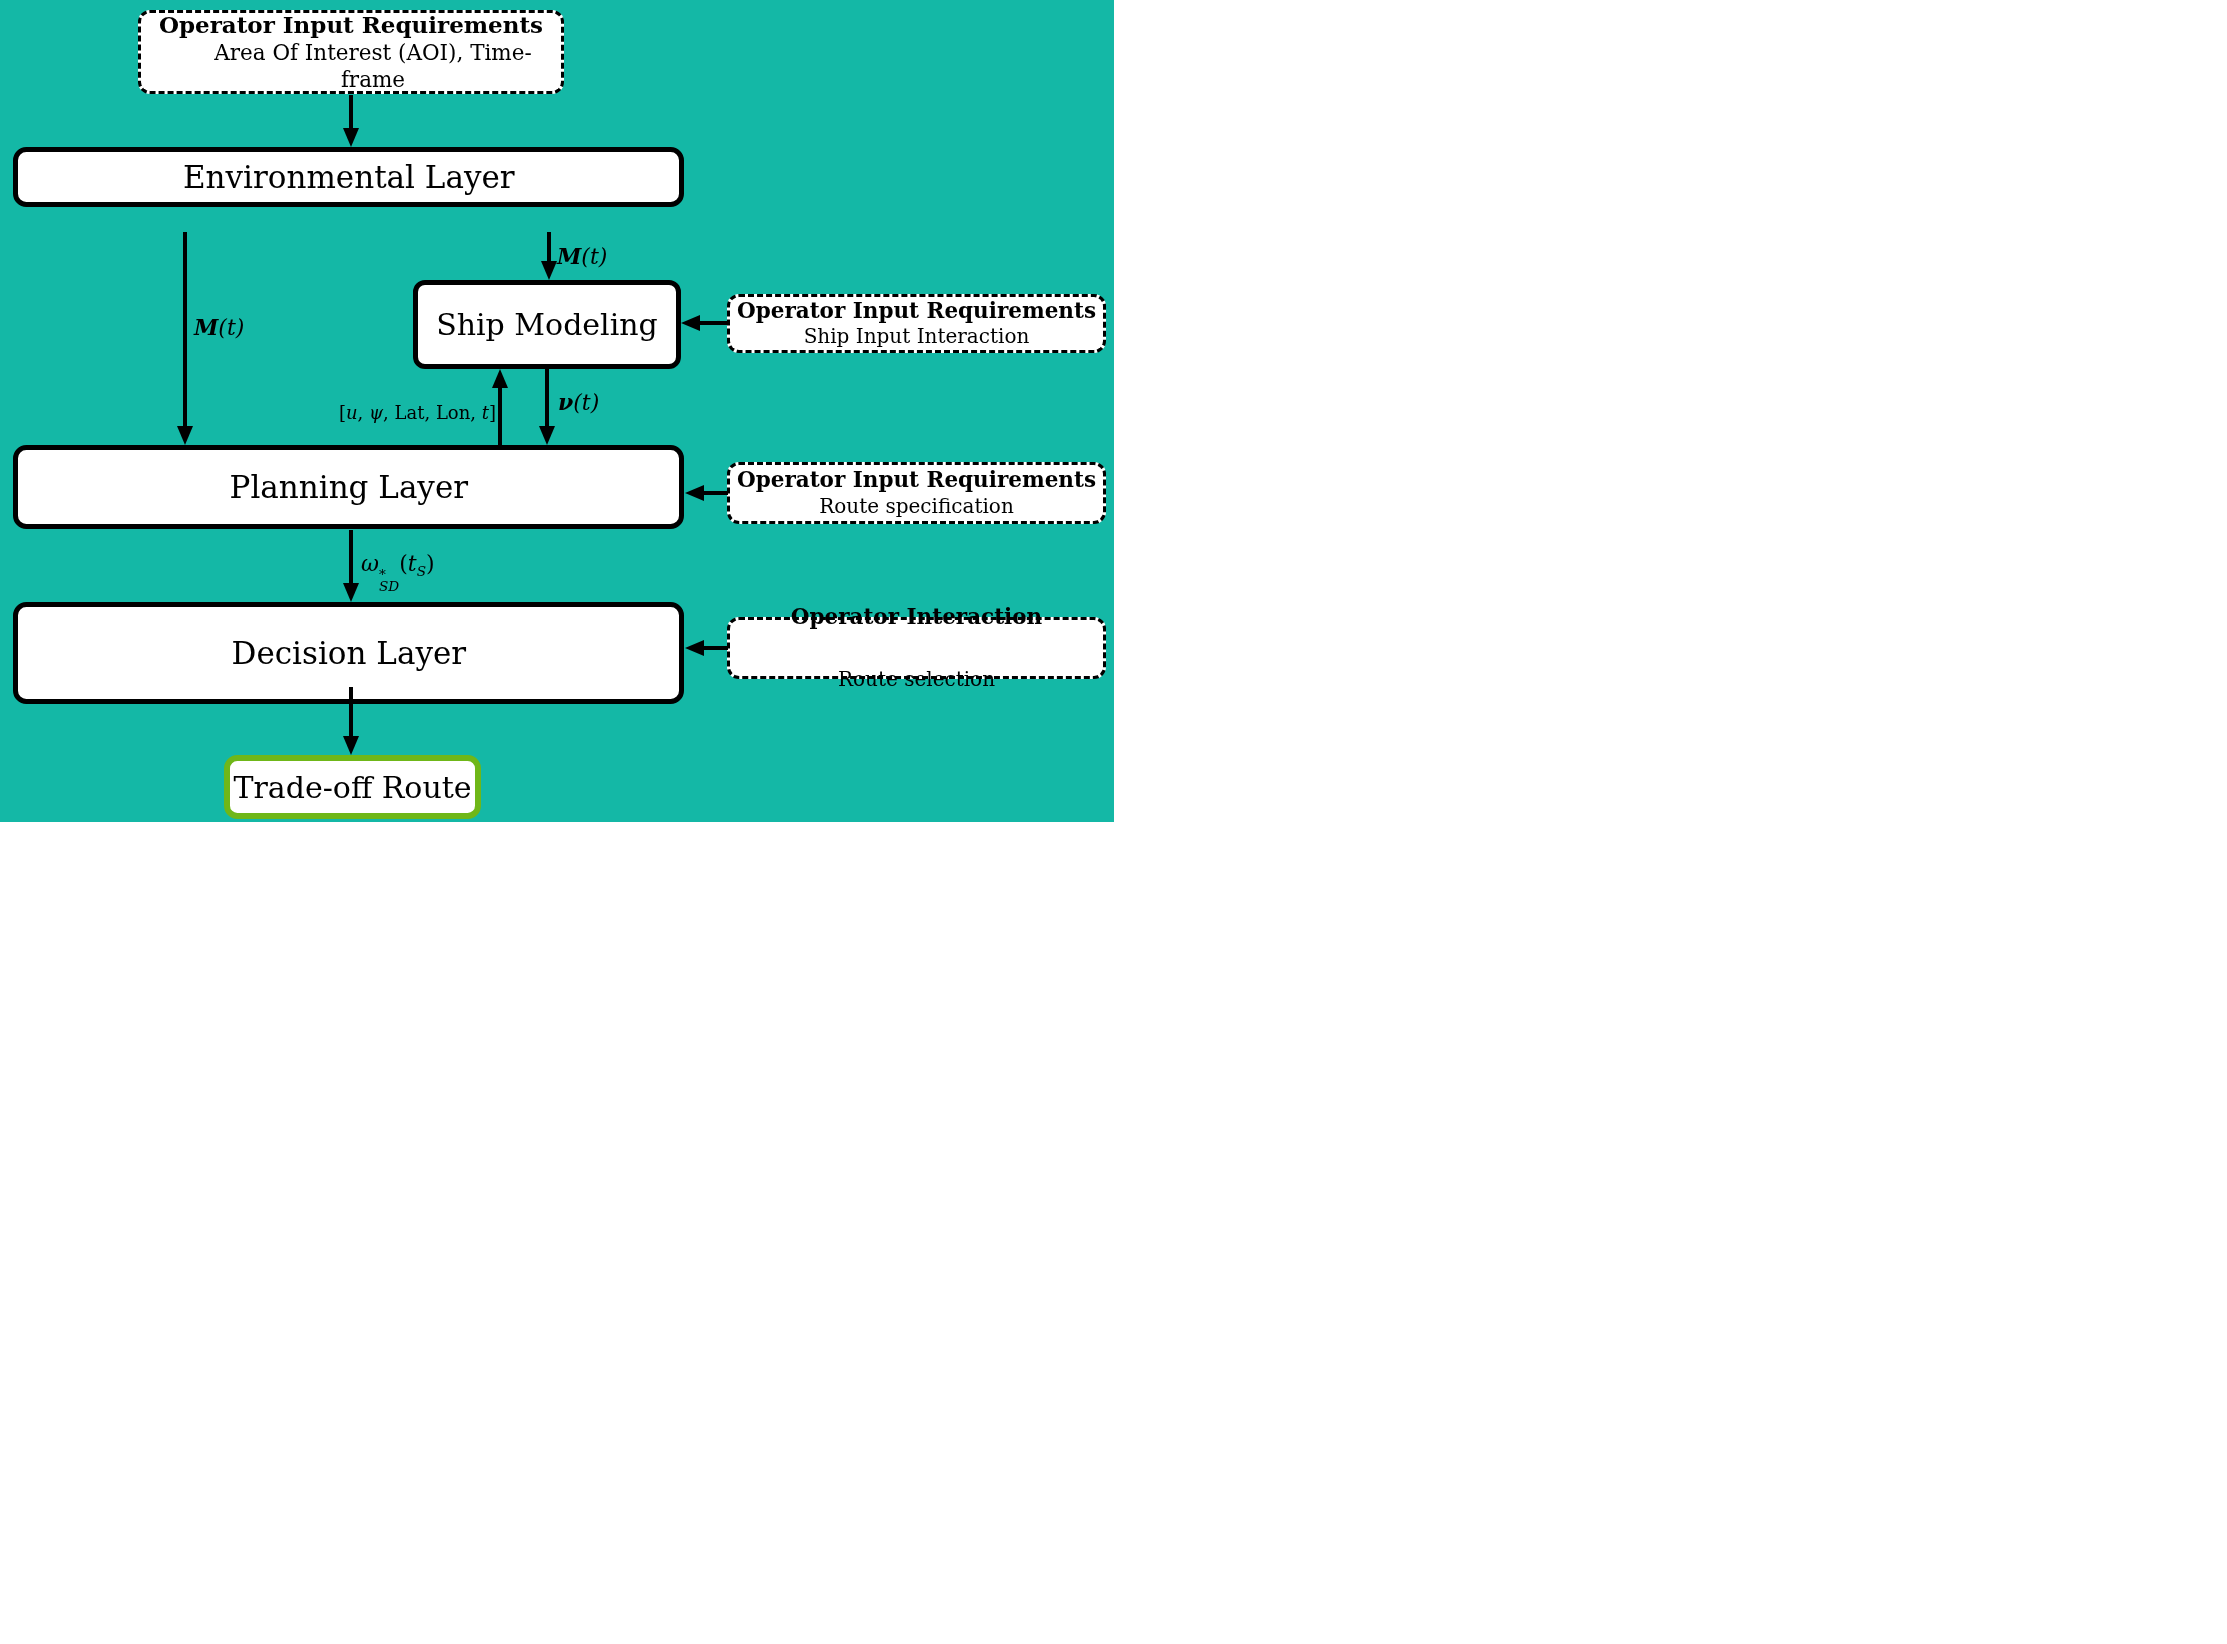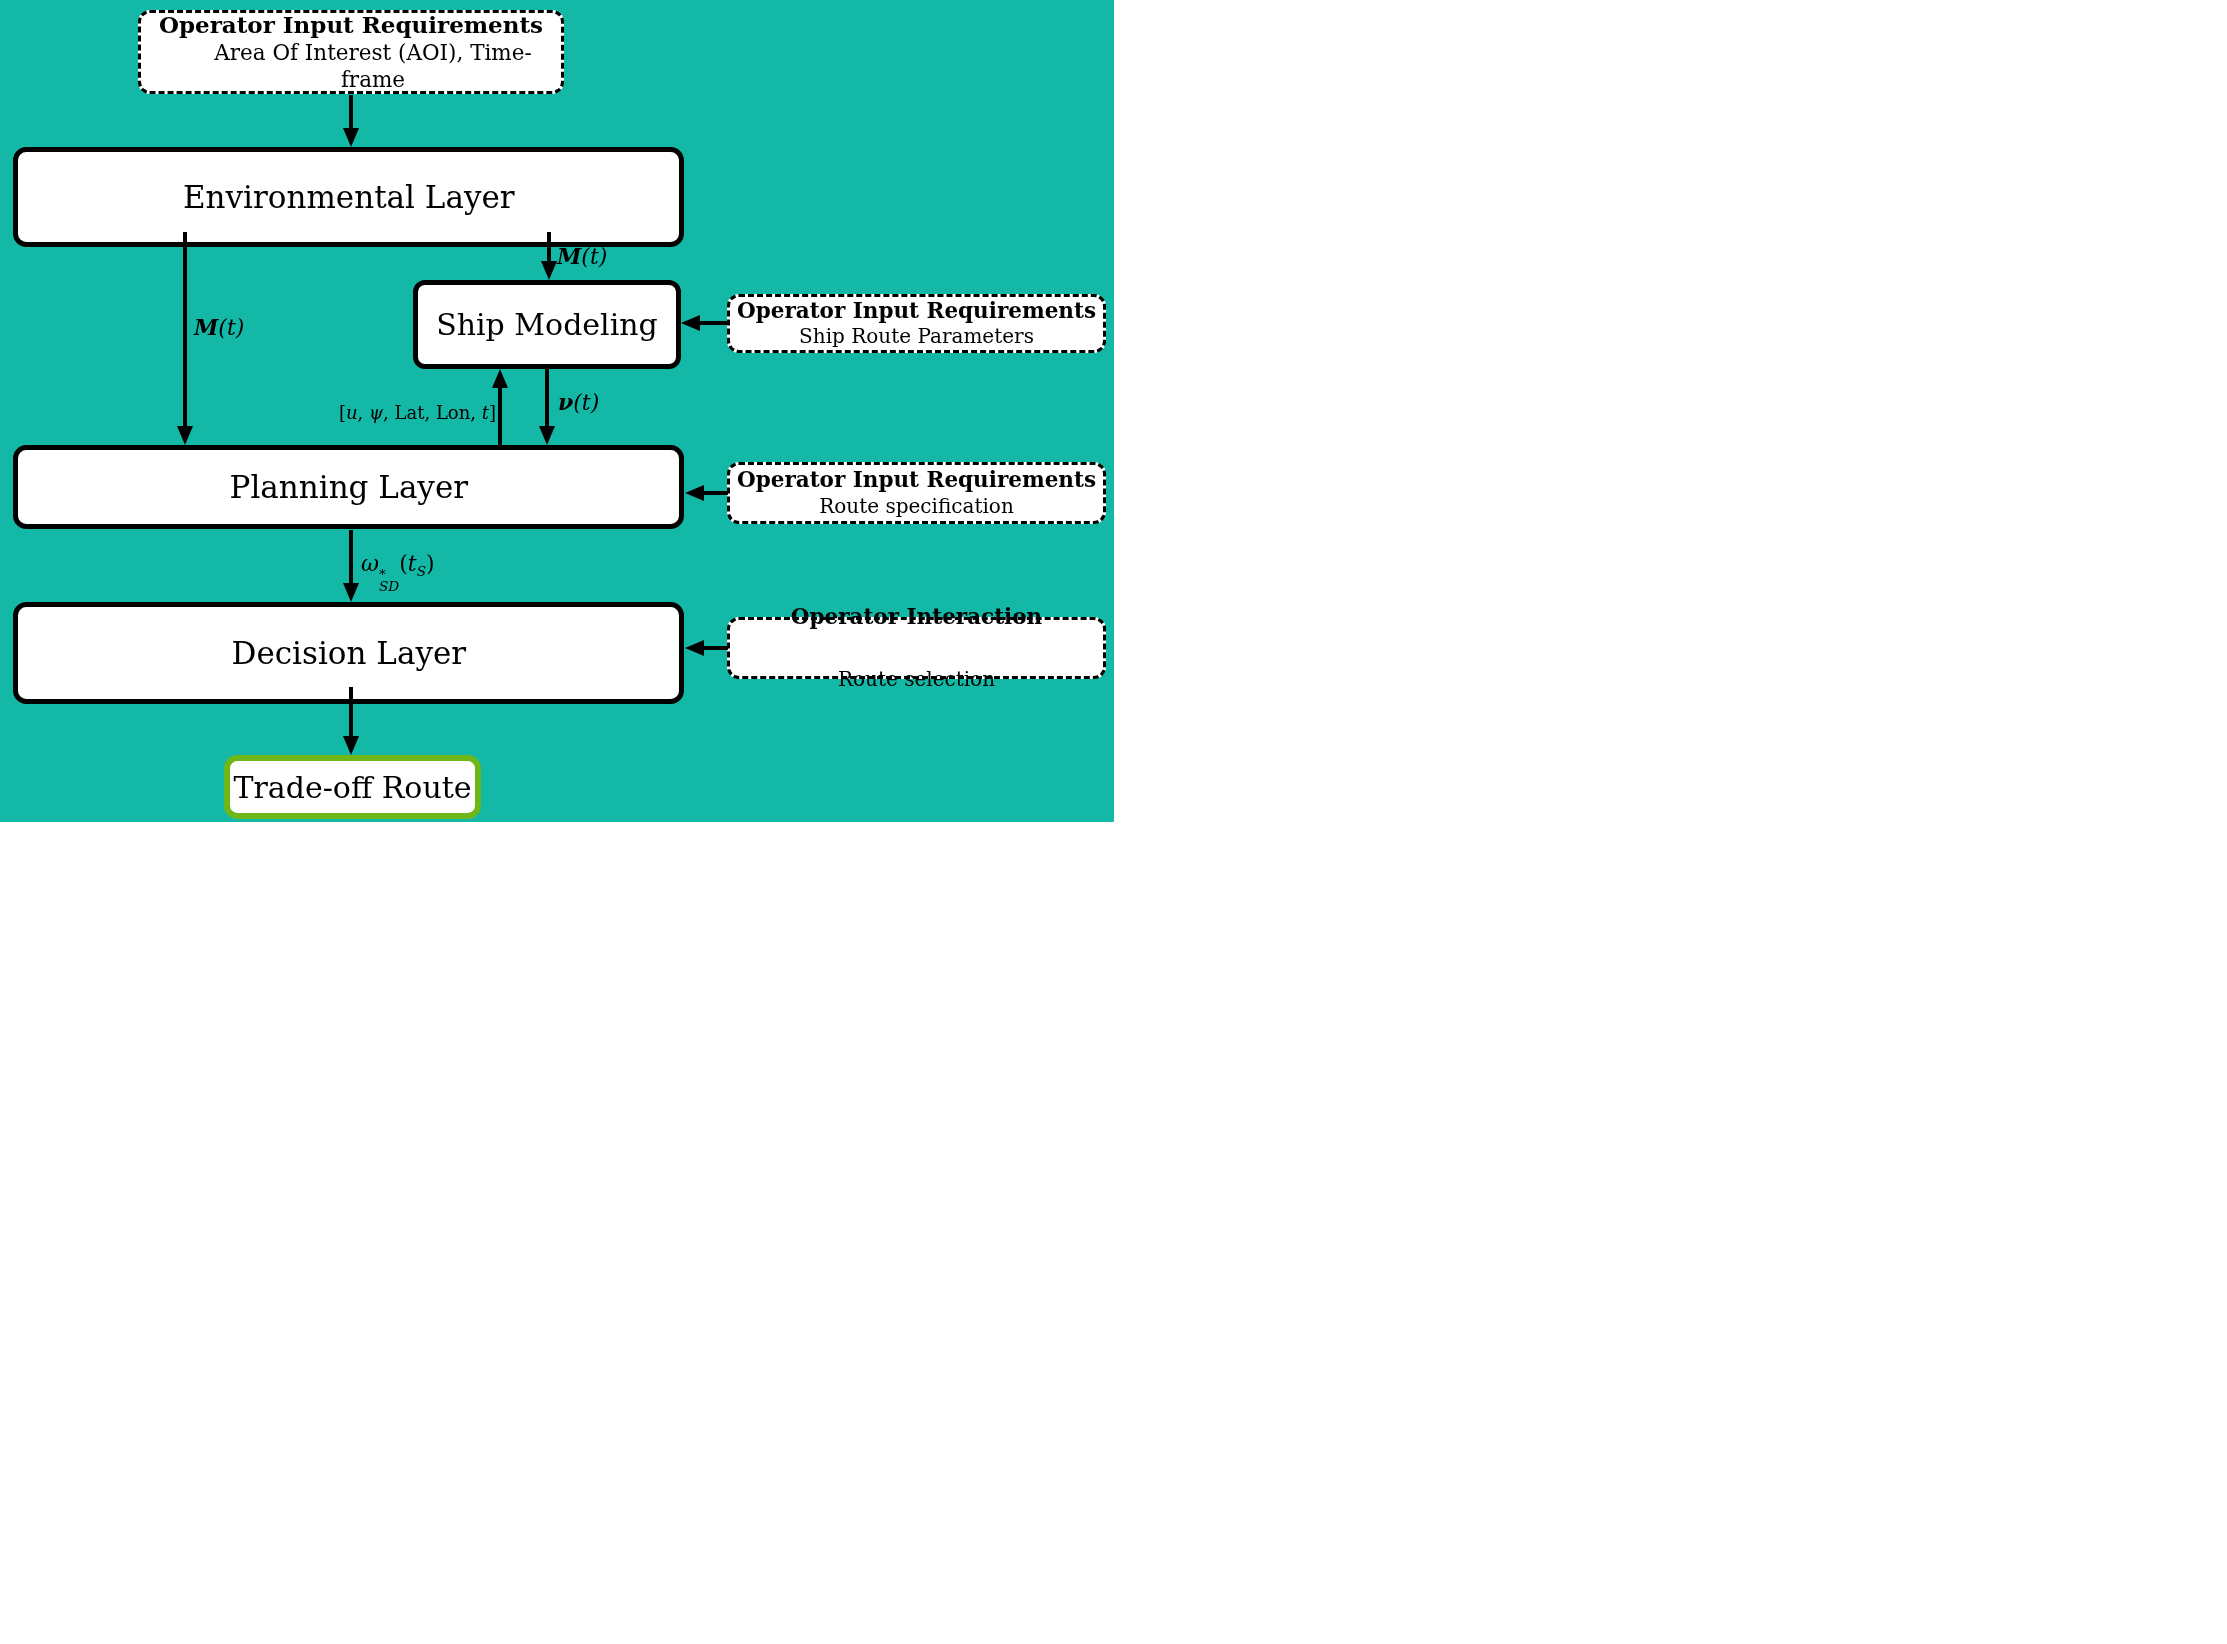--- a/index.html
+++ b/index.html
@@ -82,21 +82,21 @@
 <div class="canvas">
 
   <div class="dashedbox toplarge" style="left:138px; top:10.4px; width:426px; height:84px;">
     <div class="title">Operator Input Requirements</div>
     <div class="subtitle">Area Of Interest (AOI), Time-frame</div>
   </div>
 
   <div class="shaft-v" style="left:349px; top:95px; height:34px;"></div>
   <div class="head-down" style="left:343px; top:128px;"></div>
 
-  <div class="box" style="left:13.3px; top:147px; width:671px; height:100px;justify-content:center;">
+  <div class="box" style="left:13.3px; top:147px; width:671px; height:60px;justify-content:center;">
     <div class="label">Environmental Layer</div>
   </div>
 
   <div class="shaft-v" style="left:183px; top:232px; height:195px;"></div>
   <div class="head-down" style="left:177px; top:426px;"></div>
   <div class="mlabel" style="left:194px; top:314px;">
     <span class="bi">M</span><span class="it">(t)</span>
   </div>
 
   <div class="shaft-v" style="left:547px; top:232px; height:31px;"></div>
@@ -104,21 +104,21 @@
   <div class="mlabel" style="left:557px; top:243px;">
     <span class="bi">M</span><span class="it">(t)</span>
   </div>
 
   <div class="box small-label" style="left:413px; top:280px; width:268px; height:89px; border-radius:12px;">
     <div class="label">Ship Modeling</div>
   </div>
 
   <div class="dashedbox" style="left:727px; top:294px; width:379px; height:59px;">
     <div class="title">Operator Input Requirements</div>
-    <div class="subtitle">Ship Route Parameters</div>
+    <div class="subtitle">Ship Input Interaction</div>
   </div>
 
   <div class="shaft-h" style="left:700px; top:321px; width:27px;"></div>
   <div class="head-left" style="left:681px; top:315px;"></div>
 
   <div class="head-up" style="left:492px; top:369px;"></div>
   <div class="shaft-v" style="left:498px; top:387px; height:58px;"></div>
   <div class="statelabel" style="left:281px; top:402px; width:215px;">
     <span>[</span><span class="it">u</span><span>, </span><span class="it">ψ</span><span>, Lat, Lon, </span><span class="it">t</span><span>]</span>
   </div>

